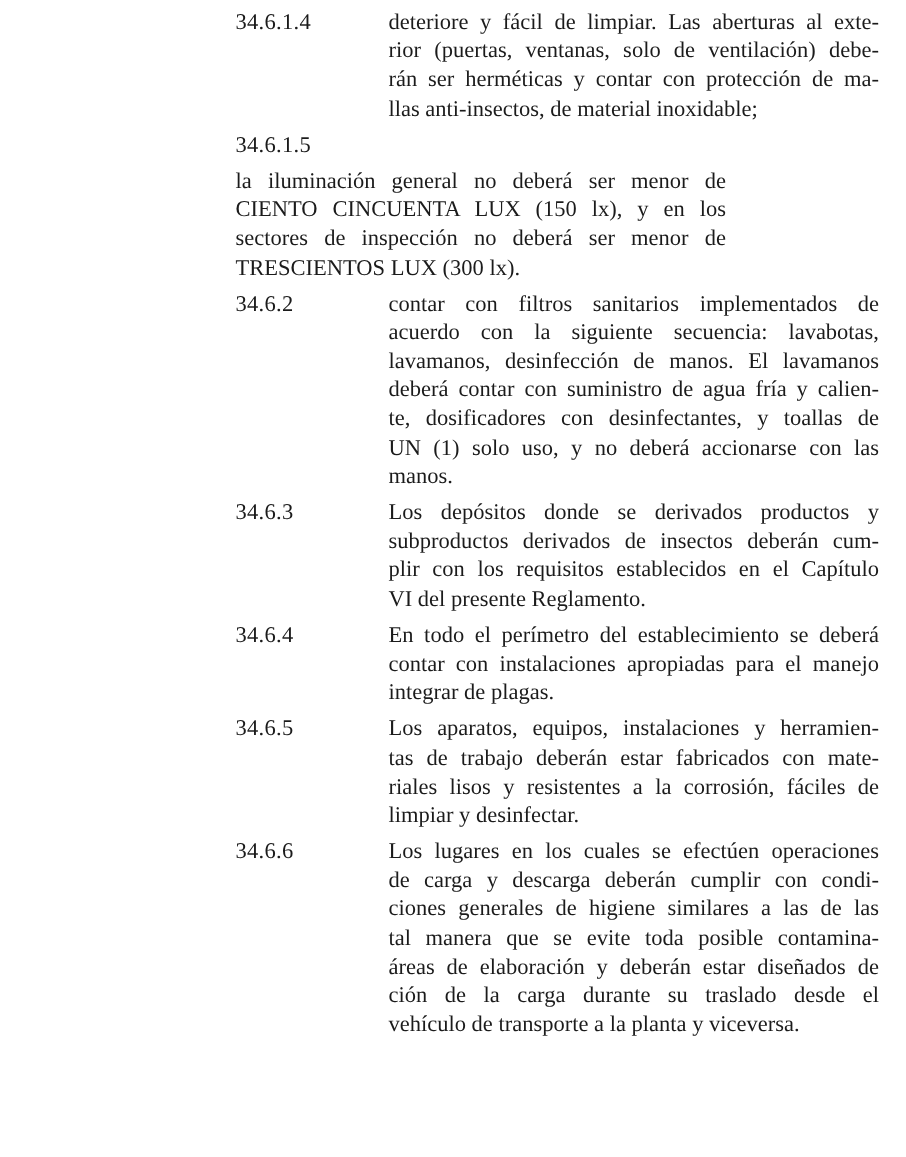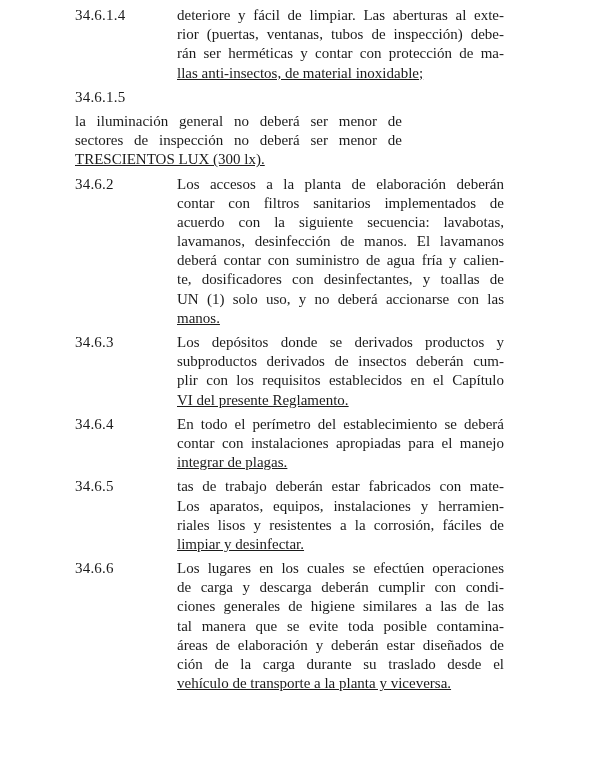--- a/index.html
+++ b/index.html
@@ -14,21 +14,22 @@
     color: #1b1b1b;
     overflow: hidden;
   }
   .page {
     width: 604px;
     height: 771px;
     background: #ffffff;
     box-sizing: border-box;
   }
   .doc-body {
-    padding: 6px 0 0 75px;
+    padding: 6px 0 0 116px;
+    margin-left: 41px;
   }
   .clause {
     display: flex;
     margin-bottom: 5px;
   }
   .clause-number {
     flex: 0 0 102px;
     width: 102px;
     font-size: 15px;
     line-height: 19.2px;
@@ -42,54 +43,53 @@
   }
   .line {
     height: 19.2px;
     text-align: justify;
     text-align-last: justify;
     white-space: normal;
   }
   .line.last {
     text-align: left;
     text-align-last: auto;
-    text-decoration: underline;
   }
 </style>
 </head>
 <body style="background: rgb(255, 255, 255); color: rgb(27, 27, 27);">
 
 <div class="page">
   <div class="doc-body">
   <div class="clause">
     <div class="clause-number">34.6.1.4</div>
     <div class="clause-text">
           <div class="line">deteriore y fácil de limpiar. Las aberturas al exte-</div>
-          <div class="line">rior (puertas, ventanas, tubos de inspección) debe-</div>
+          <div class="line">rior (puertas, ventanas, solo de ventilación) debe-</div>
           <div class="line">rán ser herméticas y contar con protección de ma-</div>
           <div class="line last">llas anti-insectos, de material inoxidable;</div>
         </div>
   </div>
 
   <div class="clause">
     <div class="clause-number">34.6.1.5</div>
   </div>
 
   <div class="clause">
     <div class="clause-text">
           <div class="line">la iluminación general no deberá ser menor de</div>
+          <div class="line">CIENTO CINCUENTA LUX (150 lx), y en los</div>
           <div class="line">sectores de inspección no deberá ser menor de</div>
           <div class="line last">TRESCIENTOS LUX (300 lx).</div>
         </div>
   </div>
 
   <div class="clause">
     <div class="clause-number">34.6.2</div>
     <div class="clause-text">
-          <div class="line">Los accesos a la planta de elaboración deberán</div>
           <div class="line">contar con filtros sanitarios implementados de</div>
           <div class="line">acuerdo con la siguiente secuencia: lavabotas,</div>
           <div class="line">lavamanos, desinfección de manos. El lavamanos</div>
           <div class="line">deberá contar con suministro de agua fría y calien-</div>
           <div class="line">te, dosificadores con desinfectantes, y toallas de</div>
           <div class="line">UN (1) solo uso, y no deberá accionarse con las</div>
           <div class="line last">manos.</div>
         </div>
   </div>
 
@@ -108,22 +108,22 @@
     <div class="clause-text">
           <div class="line">En todo el perímetro del establecimiento se deberá</div>
           <div class="line">contar con instalaciones apropiadas para el manejo</div>
           <div class="line last">integrar de plagas.</div>
         </div>
   </div>
 
   <div class="clause">
     <div class="clause-number">34.6.5</div>
     <div class="clause-text">
+          <div class="line">Los aparatos, equipos, instalaciones y herramien-</div>
           <div class="line">tas de trabajo deberán estar fabricados con mate-</div>
-          <div class="line">Los aparatos, equipos, instalaciones y herramien-</div>
           <div class="line">riales lisos y resistentes a la corrosión, fáciles de</div>
           <div class="line last">limpiar y desinfectar.</div>
         </div>
   </div>
 
   <div class="clause">
     <div class="clause-number">34.6.6</div>
     <div class="clause-text">
           <div class="line">Los lugares en los cuales se efectúen operaciones</div>
           <div class="line">de carga y descarga deberán cumplir con condi-</div>

